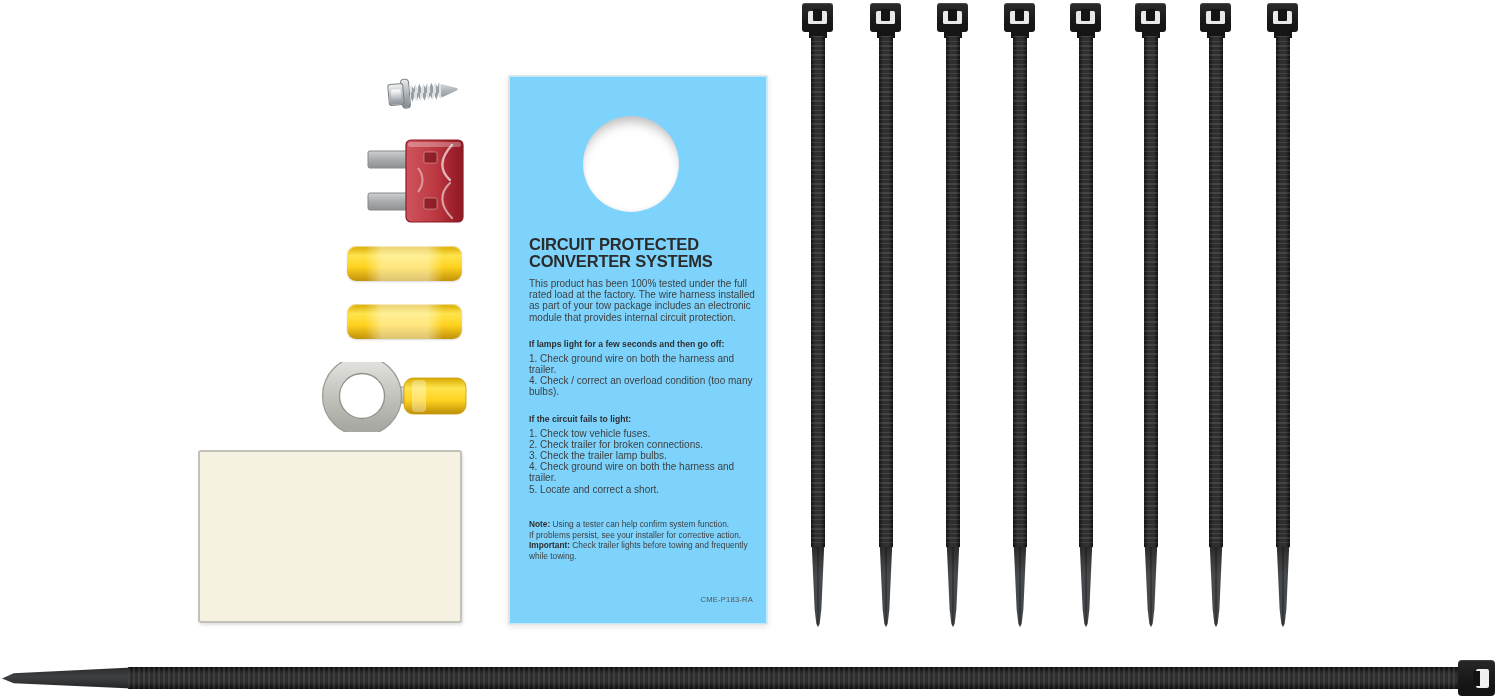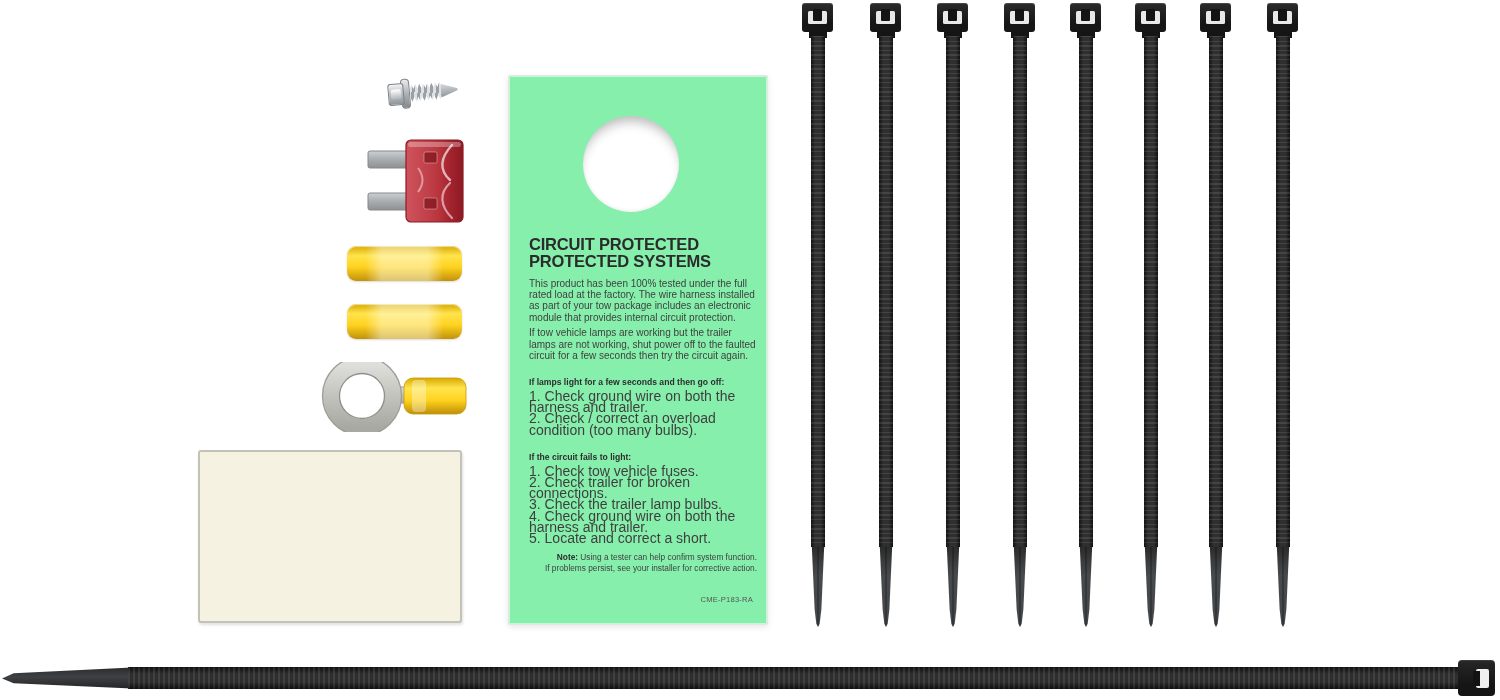--- a/index.html
+++ b/index.html
@@ -3,39 +3,39 @@
 <meta charset="utf-8">
 <style>
   * { margin:0; padding:0; box-sizing:border-box; }
   html,body { width:1500px; height:700px; }
   body { font-family:"Liberation Sans", sans-serif; background:#ffffff; overflow:hidden; }
   #stage { position:relative; width:1500px; height:700px; background:#ffffff; }
 
   
   .hanger-card {
     position:absolute; left:508px; top:75px; width:260px; height:550px;
-    background:#86efac; border:1px solid #e6e6e3;
+    background:#7dd3fc; border:1px solid #e6e6e3;
     box-shadow:0 2px 6px rgba(0,0,0,.10), inset 0 0 0 1px rgba(255,255,255,.5);
     border-radius:2px;
     padding-left:20px;
   }
   .hanger-hole {
     position:absolute; left:74px; top:40px; width:96px; height:96px; border-radius:50%;
     background:#ffffff;
     box-shadow:inset 0 10px 12px -5px rgba(0,0,0,.28), inset 0 -2px 3px rgba(0,0,0,.05);
   }
   .card-text { position:absolute; left:20px; top:160px; width:228px; color:#3f3f3f; }
   .card-title {
     font-size:16.5px; font-weight:bold; line-height:17px; letter-spacing:-.2px;
     color:#2b2b2b; margin-bottom:8px;
   }
   .card-body p { font-size:10px; line-height:11.2px; margin-bottom:4.5px; white-space:pre-line; }
   .card-body .sec-head { font-size:8.6px; font-weight:bold; line-height:11px; margin:16px 0 3px 0; color:#2e2e2e; }
-  .card-body .line { font-size:14px; line-height:11.2px; }
-  .note-block { margin-top:8px;text-align:right; }
+  .card-body .line { font-size:10px; line-height:11.2px; }
+  .note-block { margin-top:24px; }
   .note-block .line { font-size:8.3px; line-height:10.8px; }
   .b { font-weight:bold; color:#2e2e2e; }
   .part-number { position:absolute; right:14px; bottom:20px; font-size:7.6px; color:#555; letter-spacing:.2px; }
 
   
   .pad {
     position:absolute; left:198px; top:450px; width:264px; height:173px;
     background:#f5f2e1; border:2px solid #c2c2b8; border-radius:3px;
     box-shadow:1px 2px 3px rgba(0,0,0,.12);
   }
@@ -189,37 +189,37 @@
     <rect x="92" y="18" width="14" height="32" rx="4" fill="rgba(255,255,245,0.35)"></rect>
   </svg>
 
   <div class="pad"></div>
 
   <div class="hanger-card">
     <div class="hanger-hole"></div>
     <div class="card-text">
       <div class="card-title">
         <div>CIRCUIT PROTECTED</div>
-        <div>PROTECTED SYSTEMS</div>
+        <div>CONVERTER SYSTEMS</div>
       </div>
       <div class="card-body">
         <p>This product has been 100% tested under the full rated load at the factory. The wire harness installed as part of your tow package includes an electronic module that provides internal circuit protection.</p>
-        <p>If tow vehicle lamps are working but the trailer lamps are not working, shut power off to the faulted circuit for a few seconds then try the circuit again.</p>
         <div class="sec-head">If lamps light for a few seconds and then go off:</div>
         <div class="line">1. Check ground wire on both the harness and trailer.</div>
-        <div class="line">2. Check / correct an overload condition (too many bulbs).</div>
+        <div class="line">4. Check / correct an overload condition (too many bulbs).</div>
         <div class="sec-head">If the circuit fails to light:</div>
         <div class="line">1. Check tow vehicle fuses.</div>
         <div class="line">2. Check trailer for broken connections.</div>
         <div class="line">3. Check the trailer lamp bulbs.</div>
         <div class="line">4. Check ground wire on both the harness and trailer.</div>
         <div class="line">5. Locate and correct a short.</div>
         <div class="note-block">
           <div class="line"><span class="b">Note:</span><span> Using a tester can help confirm system function.</span></div>
           <div class="line">If problems persist, see your installer for corrective action.</div>
+          <div class="line"><span class="b">Important:</span><span> Check trailer lights before towing and frequently while towing.</span></div>
         </div>
       </div>
     </div>
     <div class="part-number">CME-P183-RA</div>
   </div>
 
   <div class="tie" style="left:801px">
     <div class="tie-head">
         <div class="tie-slot"></div>
         <div class="tie-pawl"></div>

